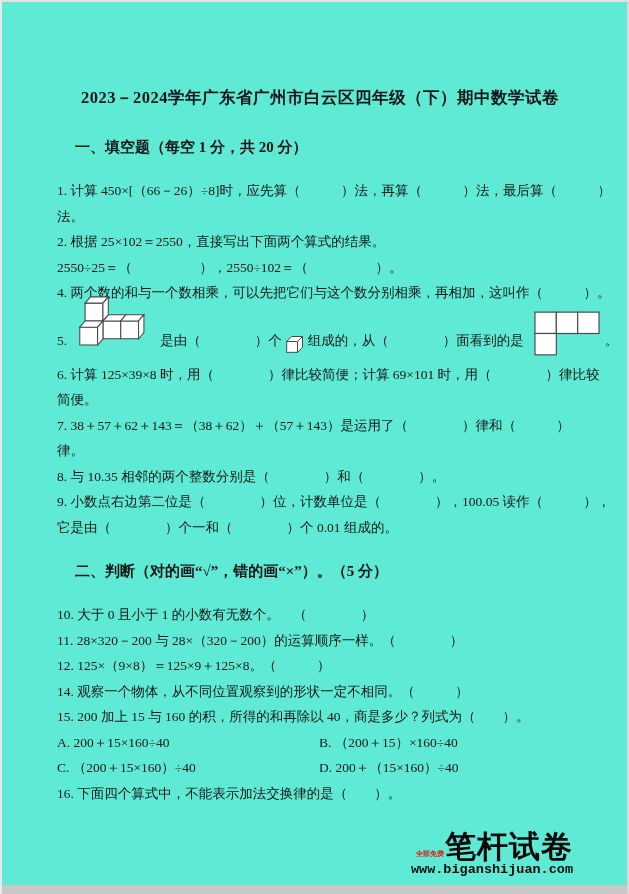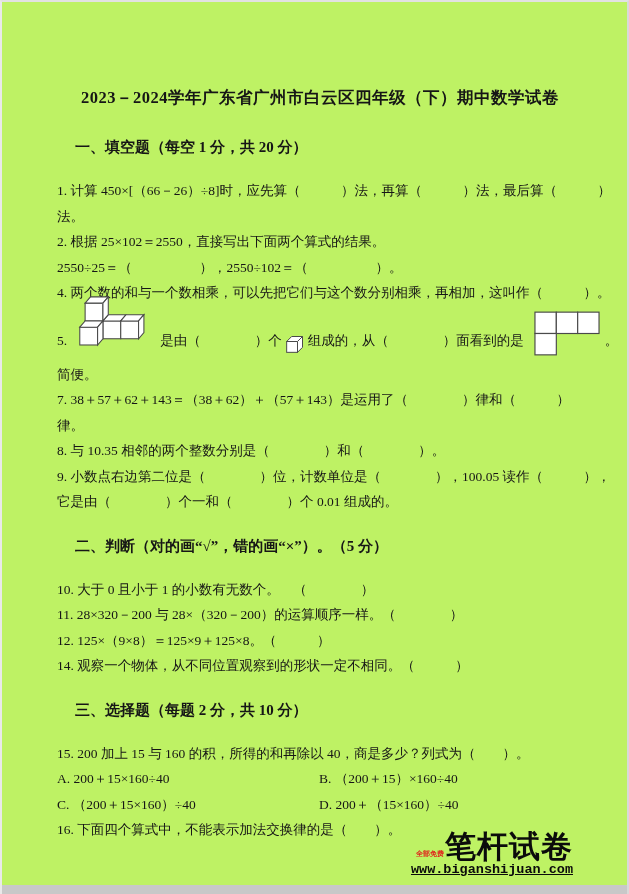--- a/index.html
+++ b/index.html
@@ -1,39 +1,39 @@
 <!DOCTYPE html>
 <html><head>
 <meta charset="utf-8">
 <title>exam</title>
 <style>
   html,body{margin:0;padding:0;background:#ffffff;}
   .page{
     position:relative;width:629px;height:894px;box-sizing:border-box;
-    background:#bef264;overflow:hidden;
+    background:#5eead4;overflow:hidden;
     border-top:2px solid #e2e2e2;border-left:2px solid #e9e9e9;border-right:2px solid #d9d9d9;
     font-family:"Liberation Serif","DejaVu Serif",serif;color:#161616;
   }
   .content{position:absolute;left:55px;top:82px;width:526px;}
   .title{font-size:16.5px;font-weight:bold;text-align:center;margin:0;height:32px;line-height:28px;white-space:nowrap;letter-spacing:0.5px;}
   .sec{font-size:15px;font-weight:bold;margin:18px;height:26px;line-height:26px;white-space:nowrap;}
   .ln{font-size:13.5px;height:25.5px;line-height:25.5px;white-space:nowrap;}
   .optrow{display:grid;grid-template-columns:262px auto;font-size:13.5px;height:25.5px;line-height:25.5px;white-space:nowrap;}
   .figrow{display:flex;align-items:flex-end;height:56px;padding-bottom:9px;box-sizing:border-box;font-size:13.5px;white-space:nowrap;}
   .figrow span{line-height:24px;}
   .fig{flex:0 0 auto;}
   .fig *{fill:#ffffff;stroke:#4a4a4a;stroke-width:1.2;stroke-linejoin:miter;}
   .fig-solid{margin-right:14px;}
   .fig-unit{margin:0 3px -1px 3px;}
   .fig-view{margin:0 5px -3px 10px;}
   .watermark{position:absolute;right:54px;bottom:16px;font-family:"Liberation Sans","DejaVu Sans",sans-serif;}
   .wm-row{display:flex;align-items:flex-end;justify-content:flex-end;}
   .wm-free{color:#e0251c;font-size:7px;font-weight:bold;line-height:8px;margin:0 1px 4px 0;}
   .wm-brand{font-size:31px;font-weight:bold;line-height:31px;letter-spacing:1px;color:#0b0b0b;}
-  .wm-url{font-family:"Liberation Mono","DejaVu Sans Mono",monospace;font-size:13.5px;font-weight:bold;line-height:16px;color:#0b0b0b;text-align:right;text-decoration:underline;}
+  .wm-url{font-family:"Liberation Mono","DejaVu Sans Mono",monospace;font-size:13.5px;font-weight:bold;line-height:16px;color:#0b0b0b;text-align:right;}
   .hscrollbar{position:absolute;left:0;right:0;bottom:0;height:9px;background:#c8c8c8;}
 </style>
 </head>
 <body>
 
 <div class="page">
   <div class="content">
 
     <h1 class="title">2023－2024学年广东省广州市白云区四年级（下）期中数学试卷</h1>
 
@@ -69,34 +69,34 @@
       <span>组成的，从（　　　　）面看到的是</span>
       <svg class="fig fig-view" width="66" height="45" viewBox="0 0 68 46">
         <rect x="1" y="1" width="22" height="22"></rect>
         <rect x="23" y="1" width="22" height="22"></rect>
         <rect x="45" y="1" width="22" height="22"></rect>
         <rect x="1" y="23" width="22" height="22"></rect>
       </svg>
       <span>。</span>
     </div>
 
+    <div class="ln">6. 计算 125×39×8 时，用（　　　　）律比较简便；计算 69×101 时，用（　　　　）律比较</div>
     <div class="ln">简便。</div>
     <div class="ln">7. 38＋57＋62＋143＝（38＋62）＋（57＋143）是运用了（　　　　）律和（　　　）</div>
     <div class="ln">律。</div>
     <div class="ln">8. 与 10.35 相邻的两个整数分别是（　　　　）和（　　　　）。</div>
     <div class="ln">9. 小数点右边第二位是（　　　　）位，计数单位是（　　　　），100.05 读作（　　　），</div>
     <div class="ln">它是由（　　　　）个一和（　　　　）个 0.01 组成的。</div>
 
     <h2 class="sec">二、判断（对的画“√”，错的画“×”）。（5 分）</h2>
     <div class="ln">10. 大于 0 且小于 1 的小数有无数个。　（　　　　）</div>
     <div class="ln">11. 28×320－200 与 28×（320－200）的运算顺序一样。（　　　　）</div>
     <div class="ln">12. 125×（9×8）＝125×9＋125×8。（　　　）</div>
     <div class="ln">14. 观察一个物体，从不同位置观察到的形状一定不相同。（　　　）</div>
 
-    <h2 class="sec">三、选择题（每题 2 分，共 10 分）</h2>
     <div class="ln">15. 200 加上 15 与 160 的积，所得的和再除以 40，商是多少？列式为（　　）。</div>
     <div class="optrow">
       <span>A. 200＋15×160÷40</span>
       <span>B. （200＋15）×160÷40</span>
     </div>
     <div class="optrow">
       <span>C. （200＋15×160）÷40</span>
       <span>D. 200＋（15×160）÷40</span>
     </div>
     <div class="ln">16. 下面四个算式中，不能表示加法交换律的是（　　）。</div>

